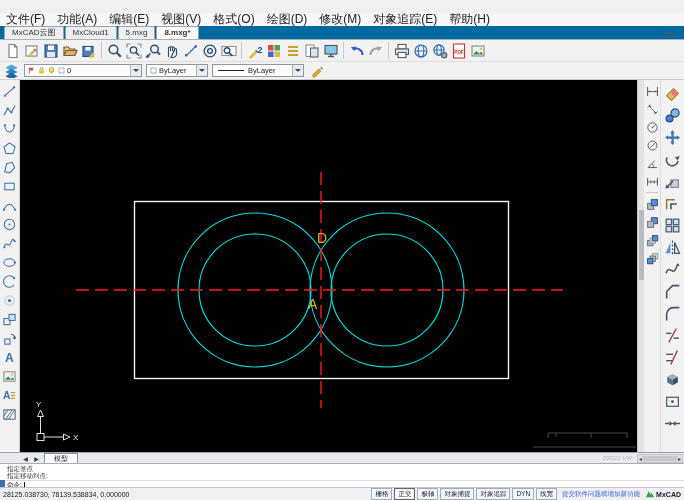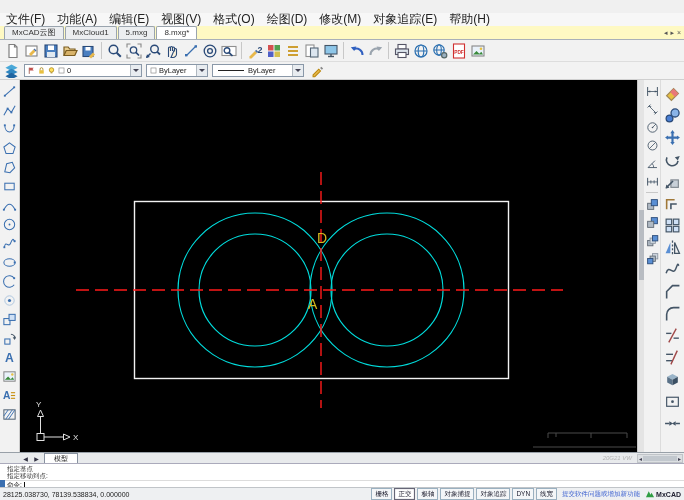--- a/index.html
+++ b/index.html
@@ -10,25 +10,25 @@
   #titlebar{left:0;top:0;width:684px;height:13px;background:#f4f6f8;border-bottom:1px solid #dfe3e7;
             display:flex;align-items:center;font-size:7.5px;color:#333}
   #titlebar .app-ico{width:11px;height:11px;margin:0 3px 0 2px;display:flex;align-items:center}
   .win-btn{width:17px;height:12px;display:flex;align-items:center;justify-content:center;font-size:8px;color:#444}
   #title-spacer{flex:1}
   
   #menubar{left:0;top:13px;width:684px;height:13px;background:#f7f7f7;border-bottom:1px solid #e4e4e4;
            display:flex;align-items:center;font-size:12px;color:#222}
   .menu-item{padding:0 6px;height:13px;line-height:13px}
   
-  #tabbar{left:0;top:26px;width:684px;height:14px;background:#fef9c3;border-bottom:1px solid #a8b0b8;
+  #tabbar{left:0;top:26px;width:684px;height:14px;background:#0369a1;border-bottom:1px solid #a8b0b8;
           display:flex;align-items:flex-end;padding-left:4px;box-sizing:border-box}
   .tab{height:12px;line-height:12px;padding:0 7px;font-size:8px;background:#eceef0;border:1px solid #9aa4ae;
        border-bottom:none;border-radius:2px 2px 0 0;margin-right:1px;color:#333;white-space:nowrap}
-  .tab.active{background:#fff;font-weight:normal}
+  .tab.active{background:#fff;font-weight:bold}
   .tab-nav{position:absolute;right:3px;top:29px;display:flex;gap:3px;font-size:7px;color:#555}
   
   #toolbar1{left:0;top:40px;width:684px;height:22px;background:#f2f2f2;border-bottom:1px solid #ddd;
             display:flex;align-items:center;padding-left:3px;box-sizing:border-box}
   #toolbar2{left:0;top:62px;width:684px;height:18px;background:#f2f2f2;border-bottom:1px solid #cfcfcf;
             display:flex;align-items:center;gap:4px;padding-left:3px;box-sizing:border-box}
   .icon-btn{width:19px;height:19px;background:none;border:none;padding:0;display:flex;align-items:center;justify-content:center}
   .tb-sep{width:1px;align-self:stretch;background:#c8c8c8;margin:2px 3px}
   .vcol{display:flex;flex-direction:column;align-items:center}
   .vcol .tb-sep{width:12px;height:1px;align-self:center;margin:2px 0}

